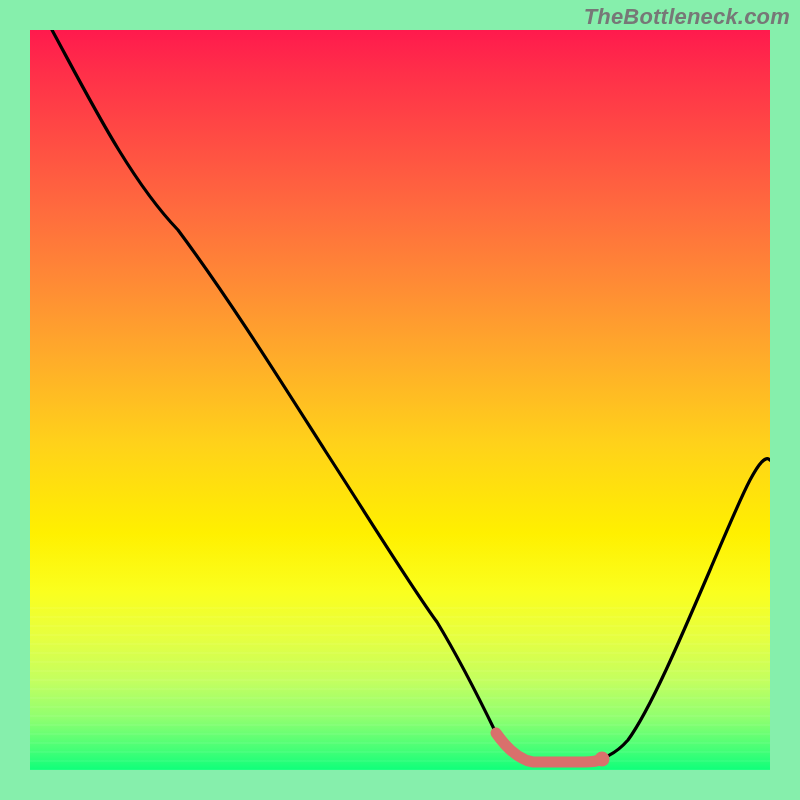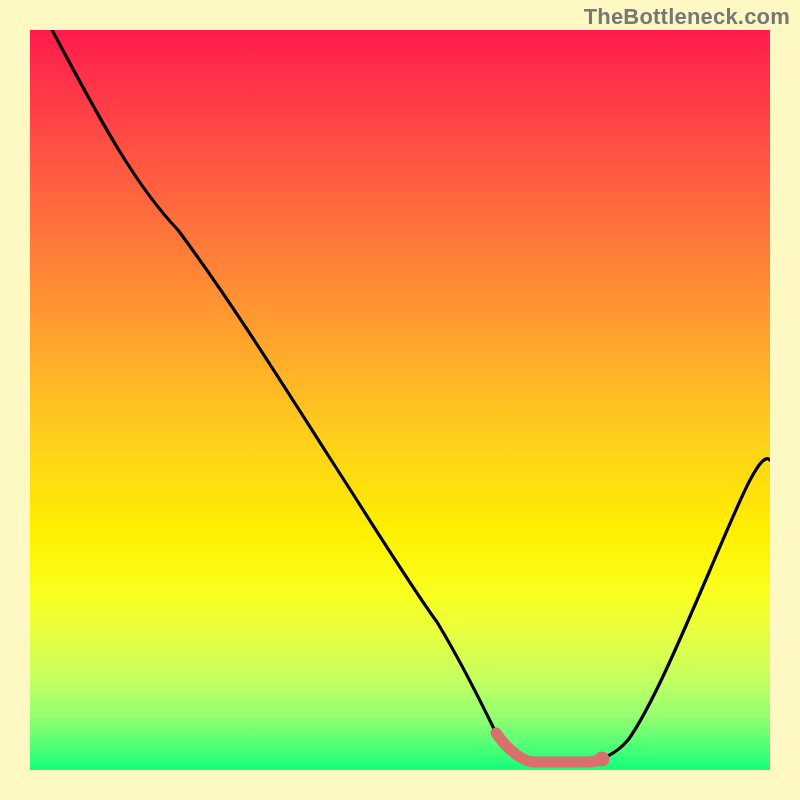--- a/index.html
+++ b/index.html
@@ -10,21 +10,22 @@
     background: #000;
     overflow: hidden;
     font-family: Arial, Helvetica, sans-serif;
   }
   .frame {
     position: absolute;
     left: 0;
     top: 0;
     width: 800px;
     height: 800px;
-    background: #fef9c3;
+    background: #86efac;
+    font-style: italic;
   }
   .plot-area {
     position: absolute;
     left: 30px;
     top: 30px;
     width: 740px;
     height: 740px;
     
     background: linear-gradient(to bottom,
       #ff1a4d 0%,

